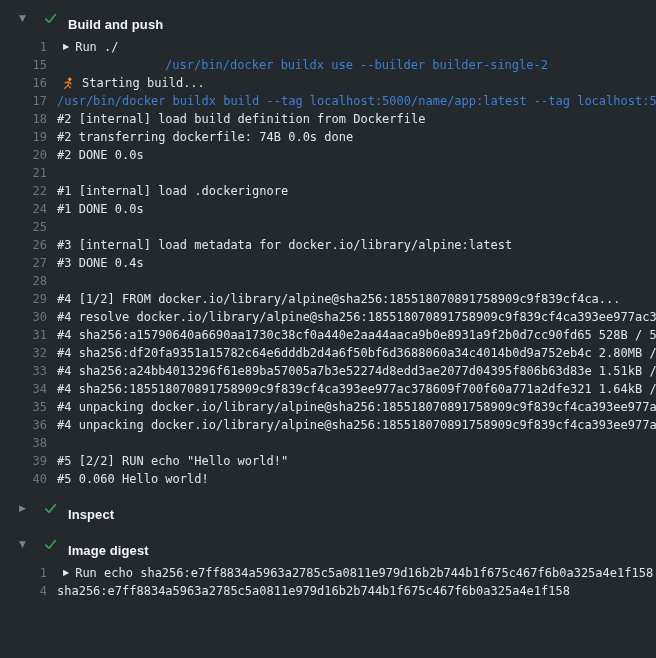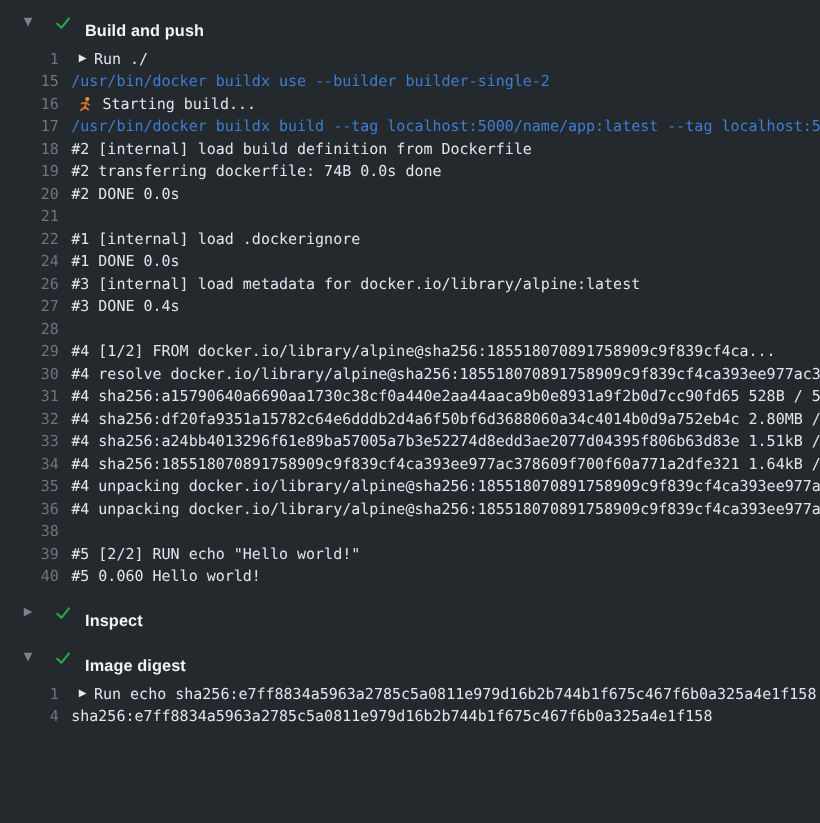--- a/index.html
+++ b/index.html
@@ -65,21 +65,21 @@
   }
   .line-content {
     margin-left: 10px;
     flex: 1;
     overflow: hidden;
     display: flex;
     align-items: center;
     white-space: pre;
     color: #e0e5ea;
   }
-  .line-content.command { color: #3d7ed2; }
+  .line-content.command { color: #3d7ed2; justify-content: center; }
   .run-icon {
     flex: none;
     font-family: "DejaVu Sans", sans-serif;
     font-size: 8px;
     color: #e4e9ee;
     margin: 0 6px 0 6px;
     line-height: 1;
   }
   .line-icon {
     flex: none;
@@ -195,20 +195,28 @@
 
   <div class="log-line">
     <span class="line-number">24</span>
     <span class="line-content">
       
       
       <span class="line-text">#1 DONE 0.0s</span>
     </span>
   </div>
 
+  <div class="log-line">
+    <span class="line-number">25</span>
+    <span class="line-content">
+      
+      
+      <span class="line-text"></span>
+    </span>
+  </div>
 
   <div class="log-line">
     <span class="line-number">26</span>
     <span class="line-content">
       
       
       <span class="line-text">#3 [internal] load metadata for docker.io/library/alpine:latest</span>
     </span>
   </div>
 

